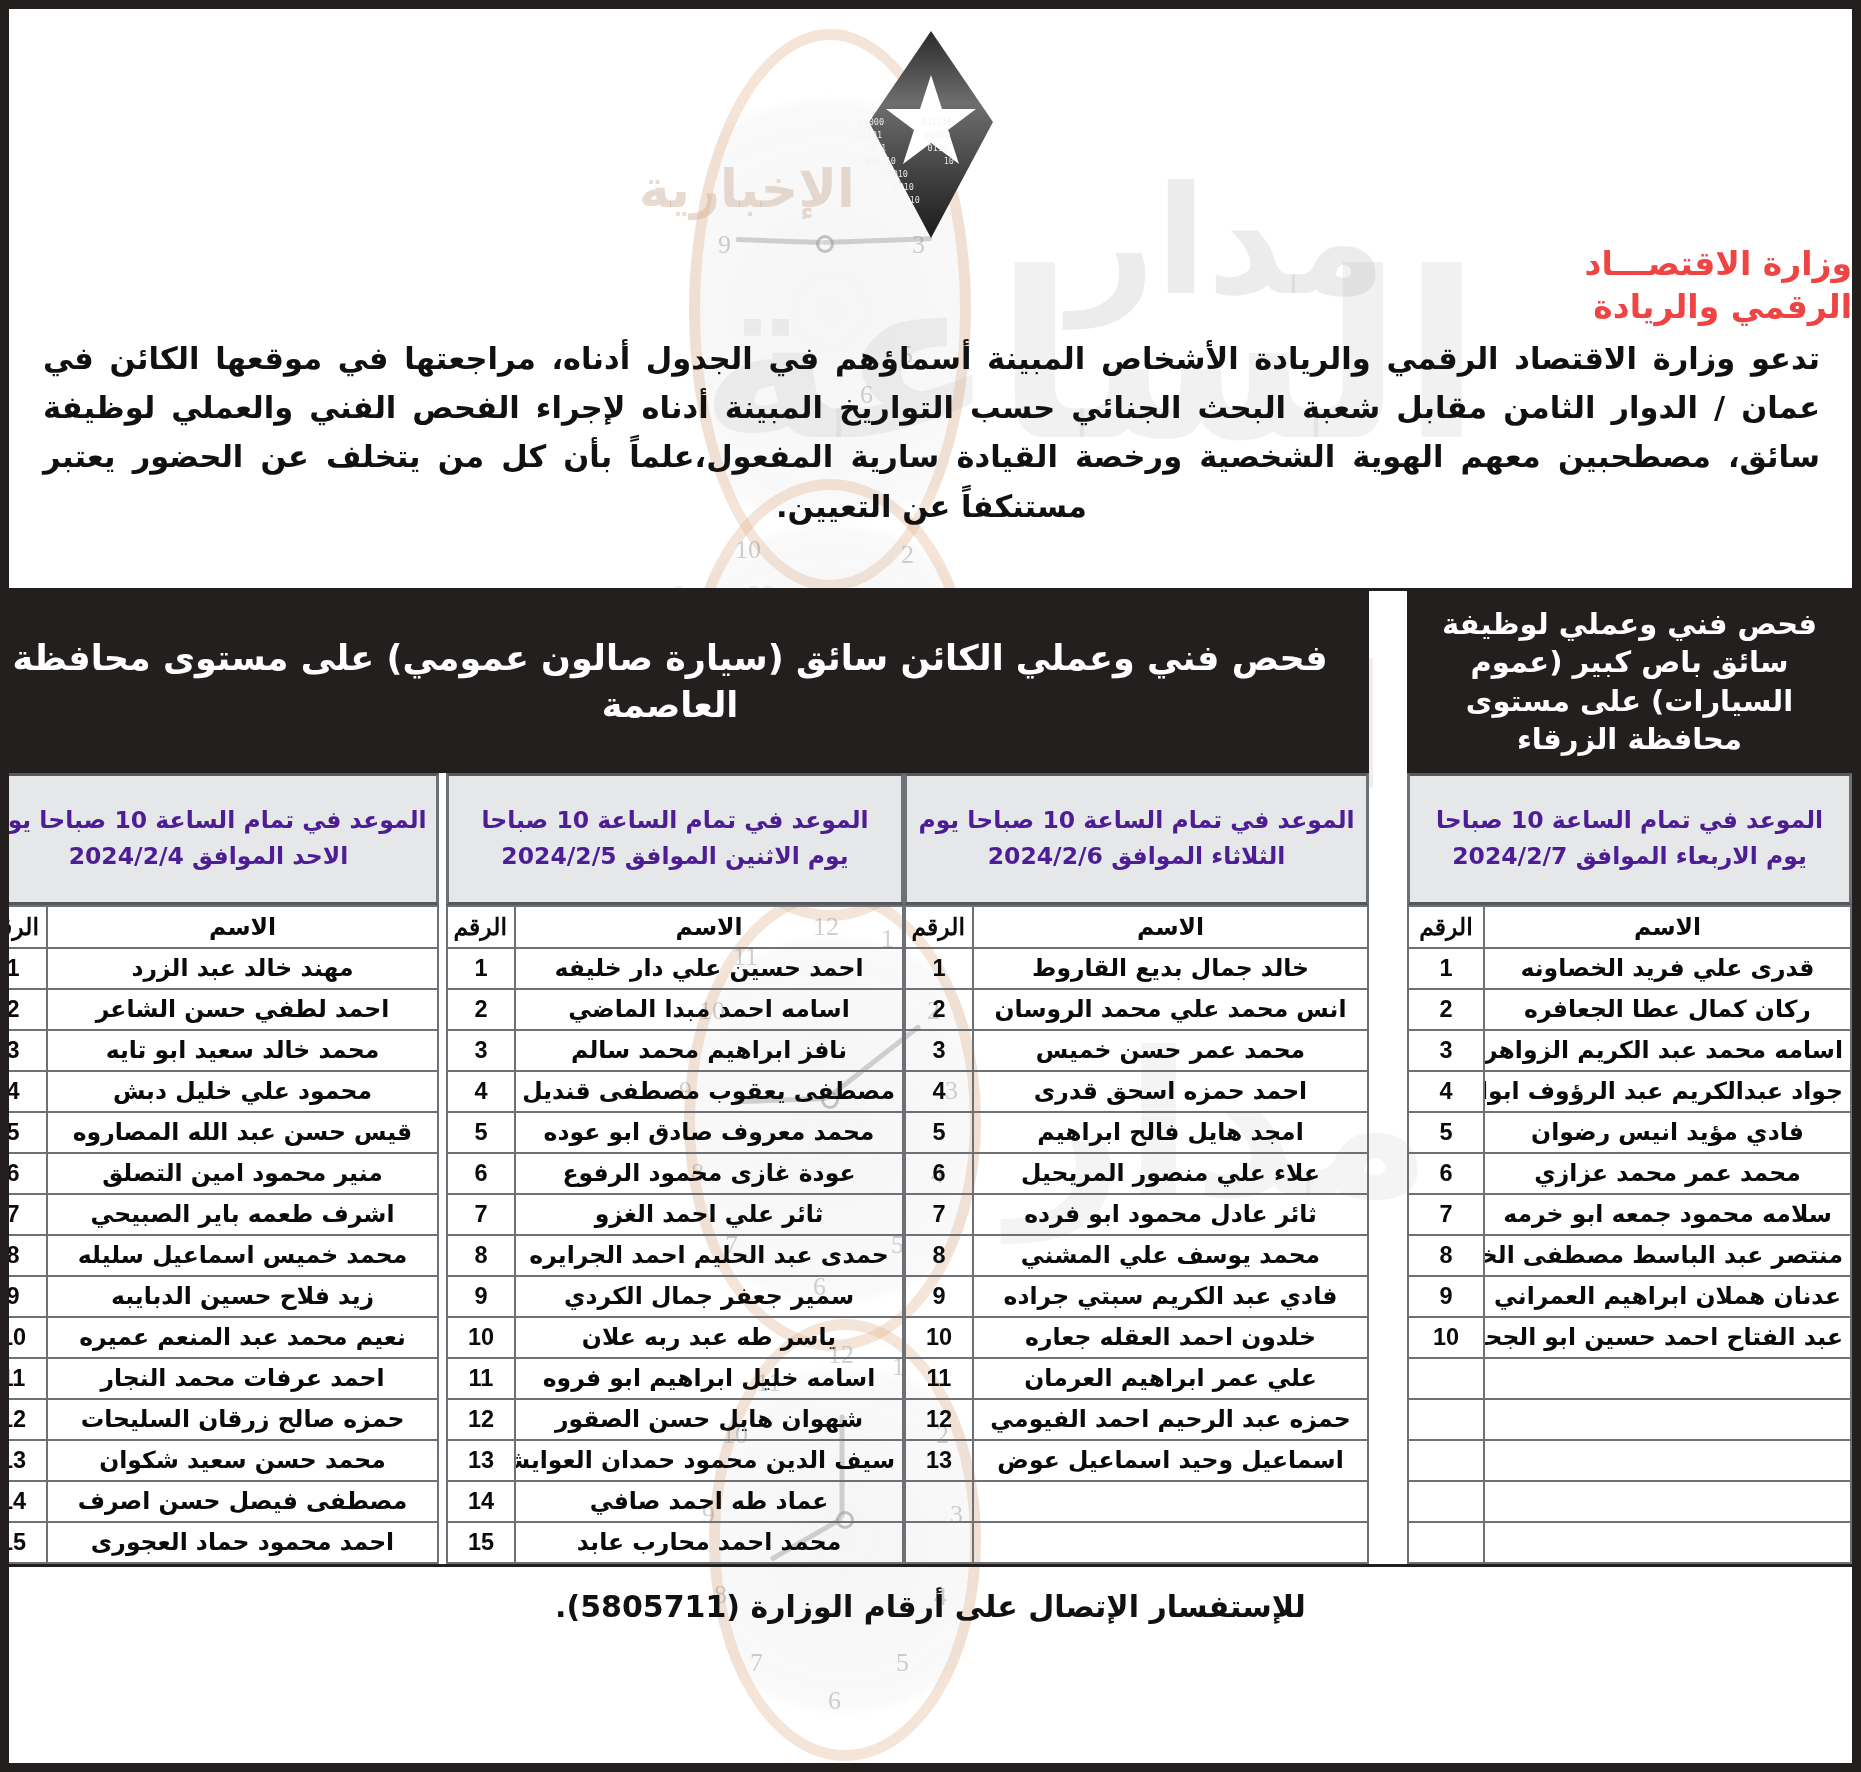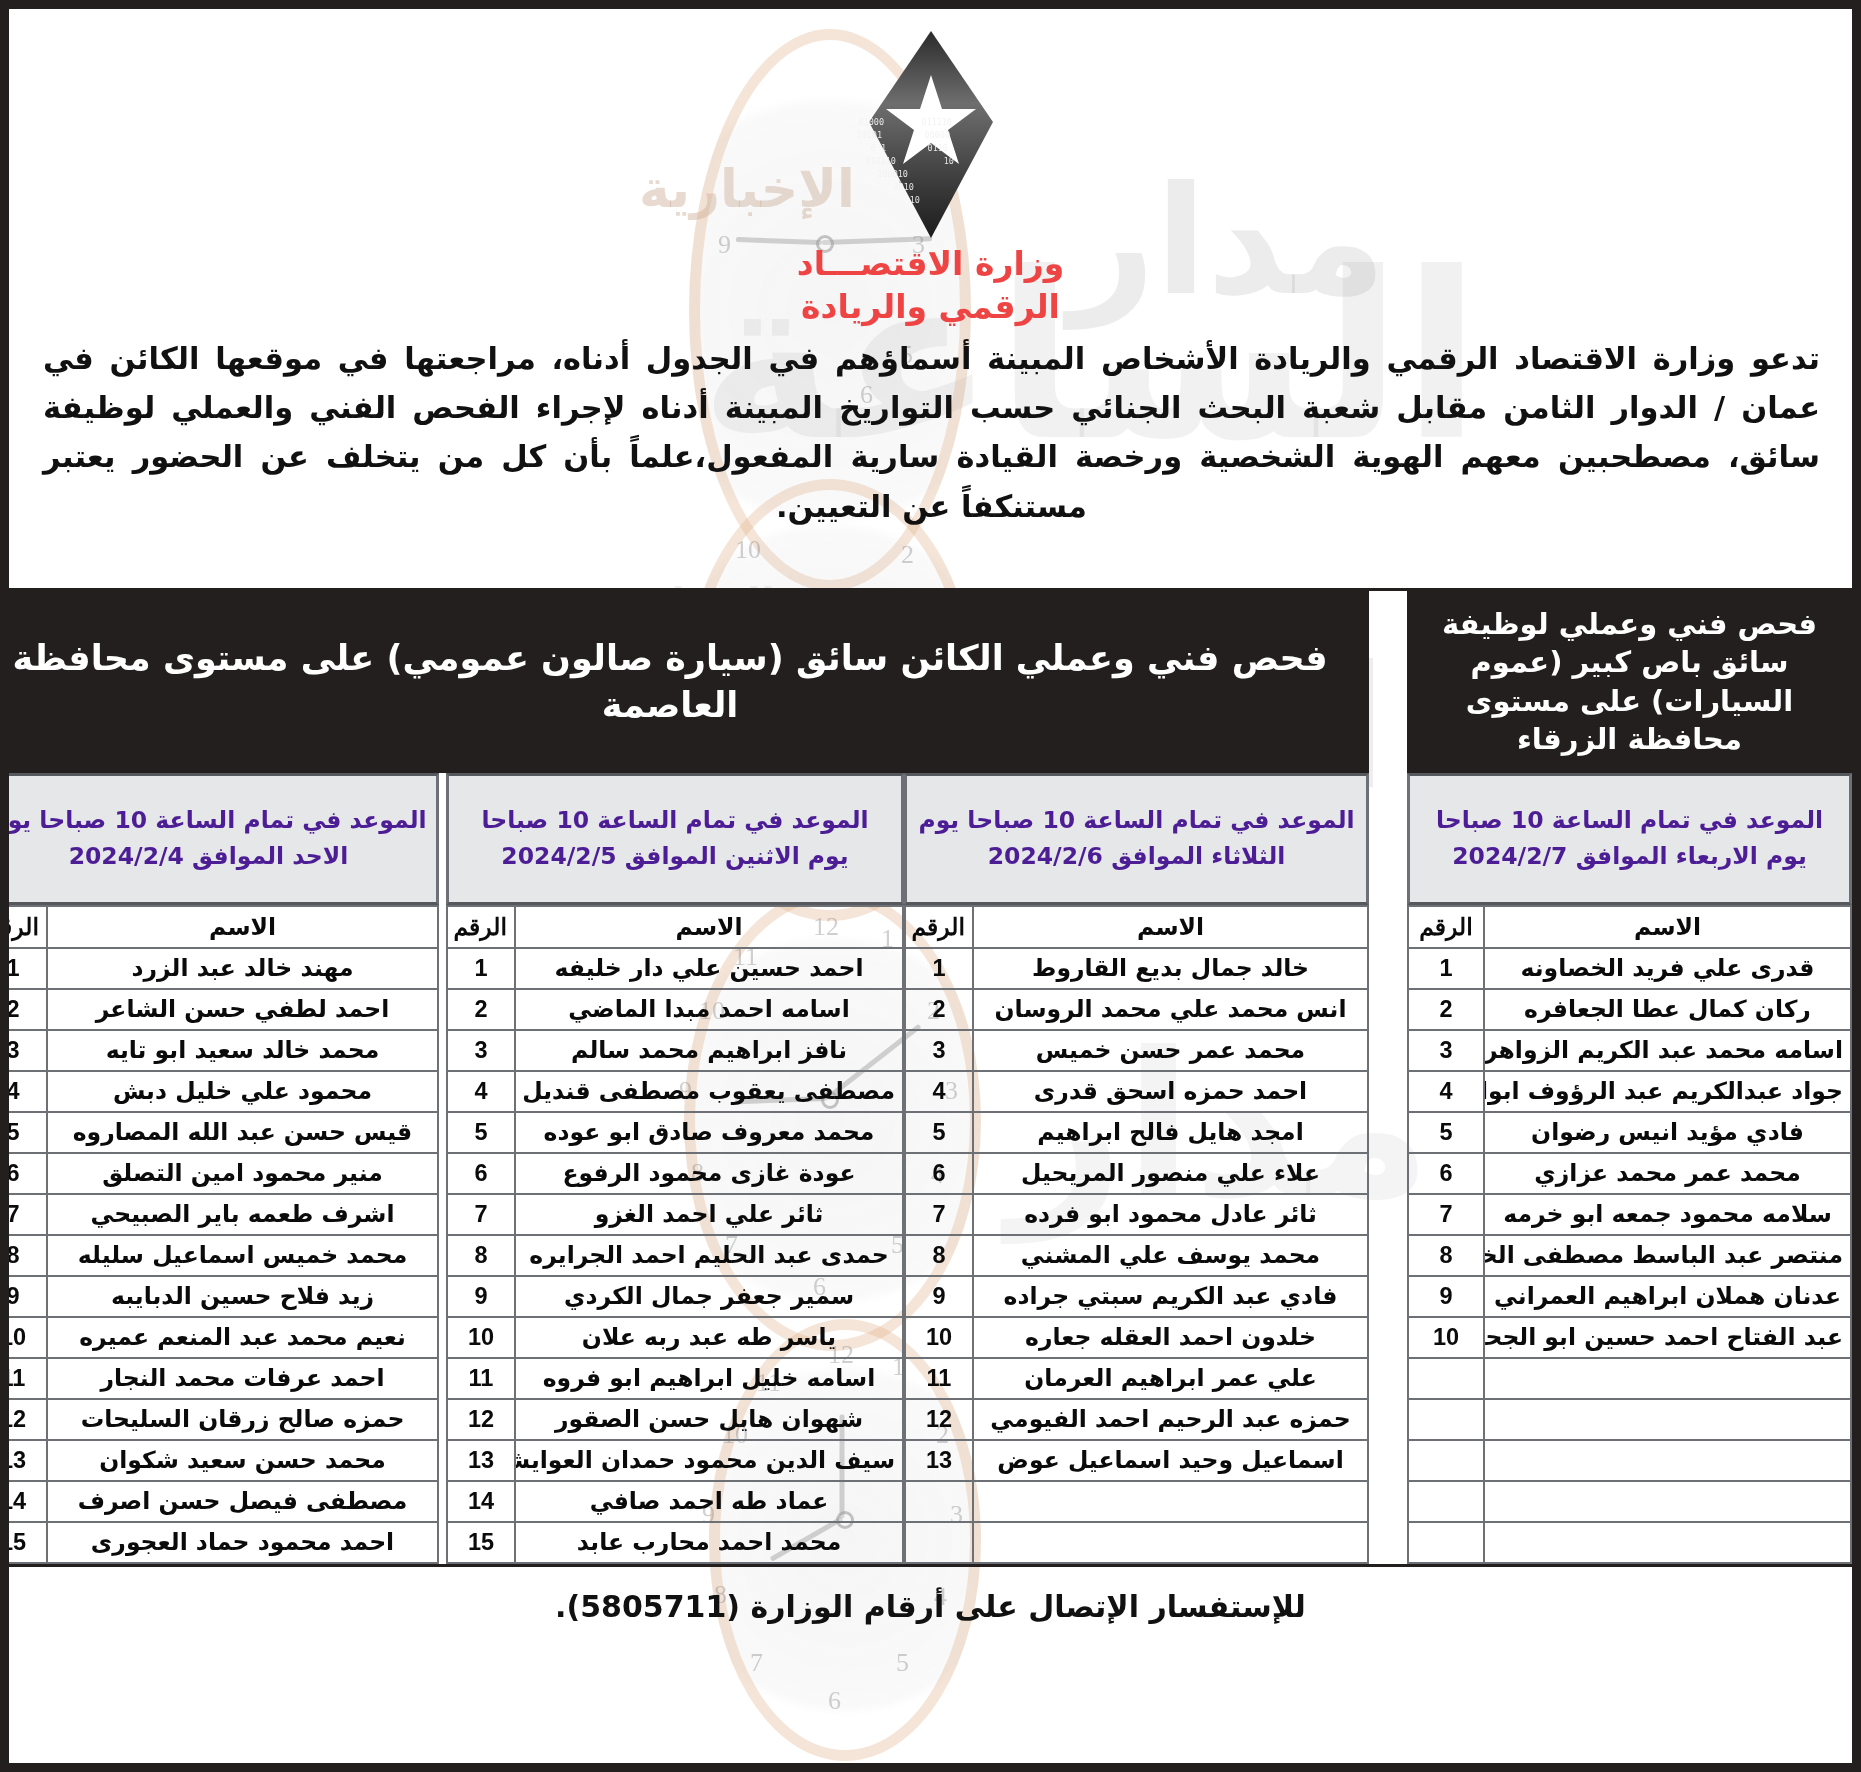--- a/index.html
+++ b/index.html
@@ -68,21 +68,21 @@
     color: rgba(140,140,140,0.17);
     font-weight: bold;
     white-space: nowrap;
     font-family: "DejaVu Sans", sans-serif;
   }
 
   
   .logo-block {
     position: relative;
     z-index: 2;
-    text-align: center;
+    text-align: right;
     padding-top: 18px;
     padding-bottom: 6px;
     height: 290px;
     box-sizing: border-box;
   }
   .logo-mark {
     width: 150px;
     height: 215px;
     margin: 0 auto;
     position: relative;

